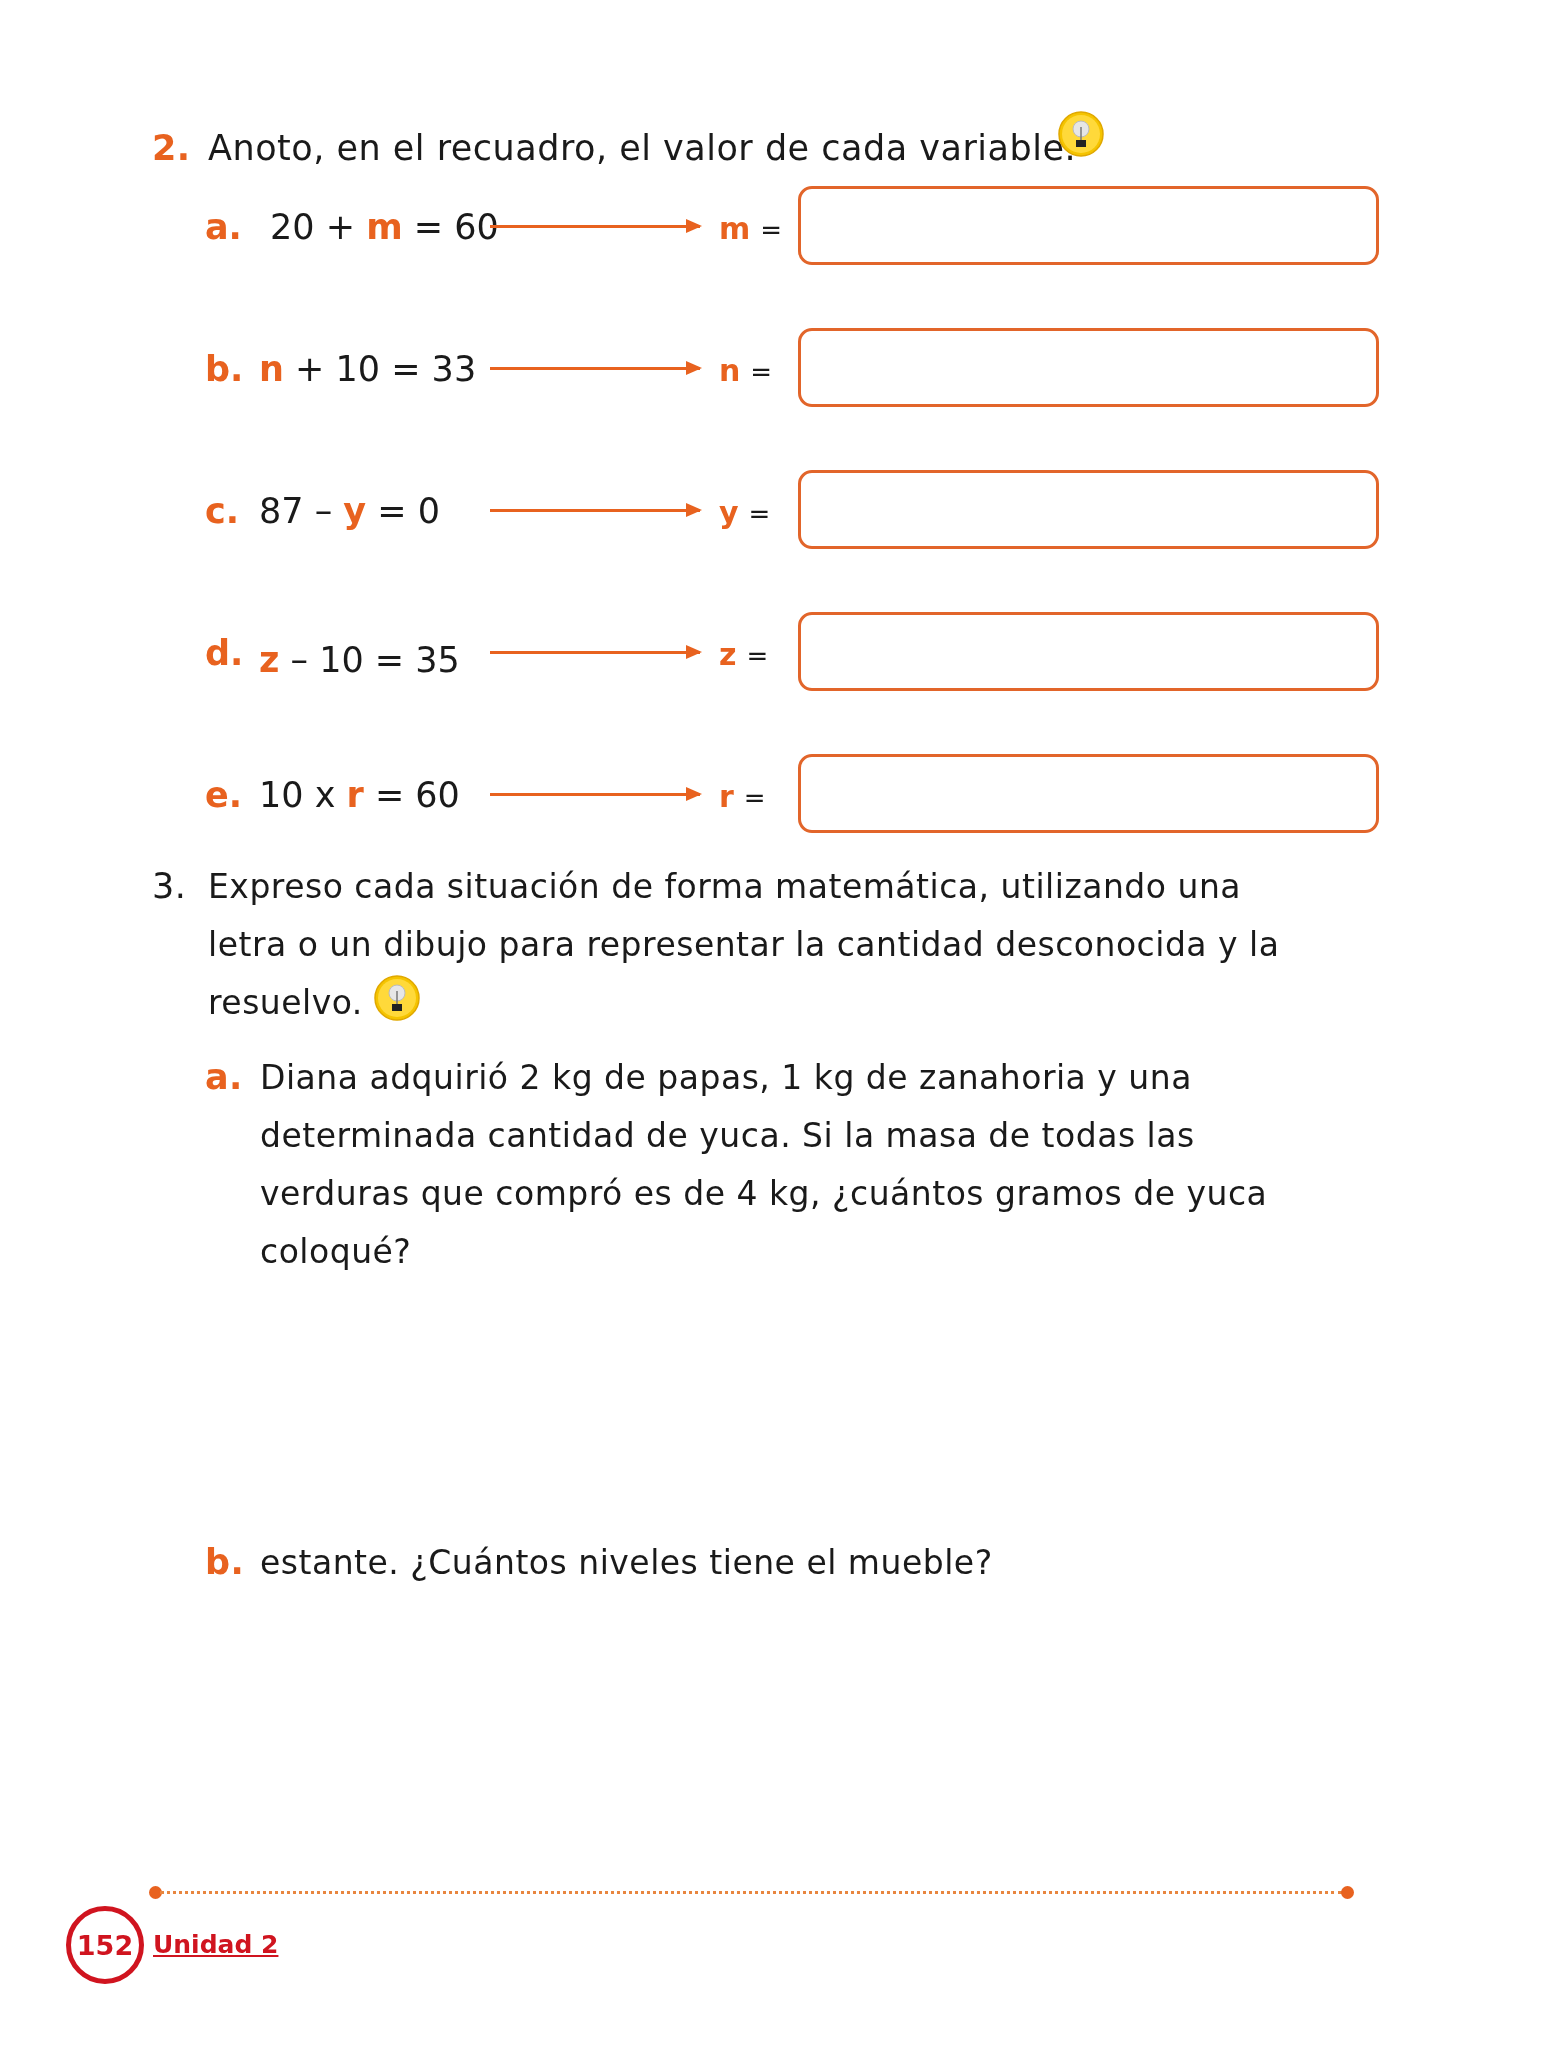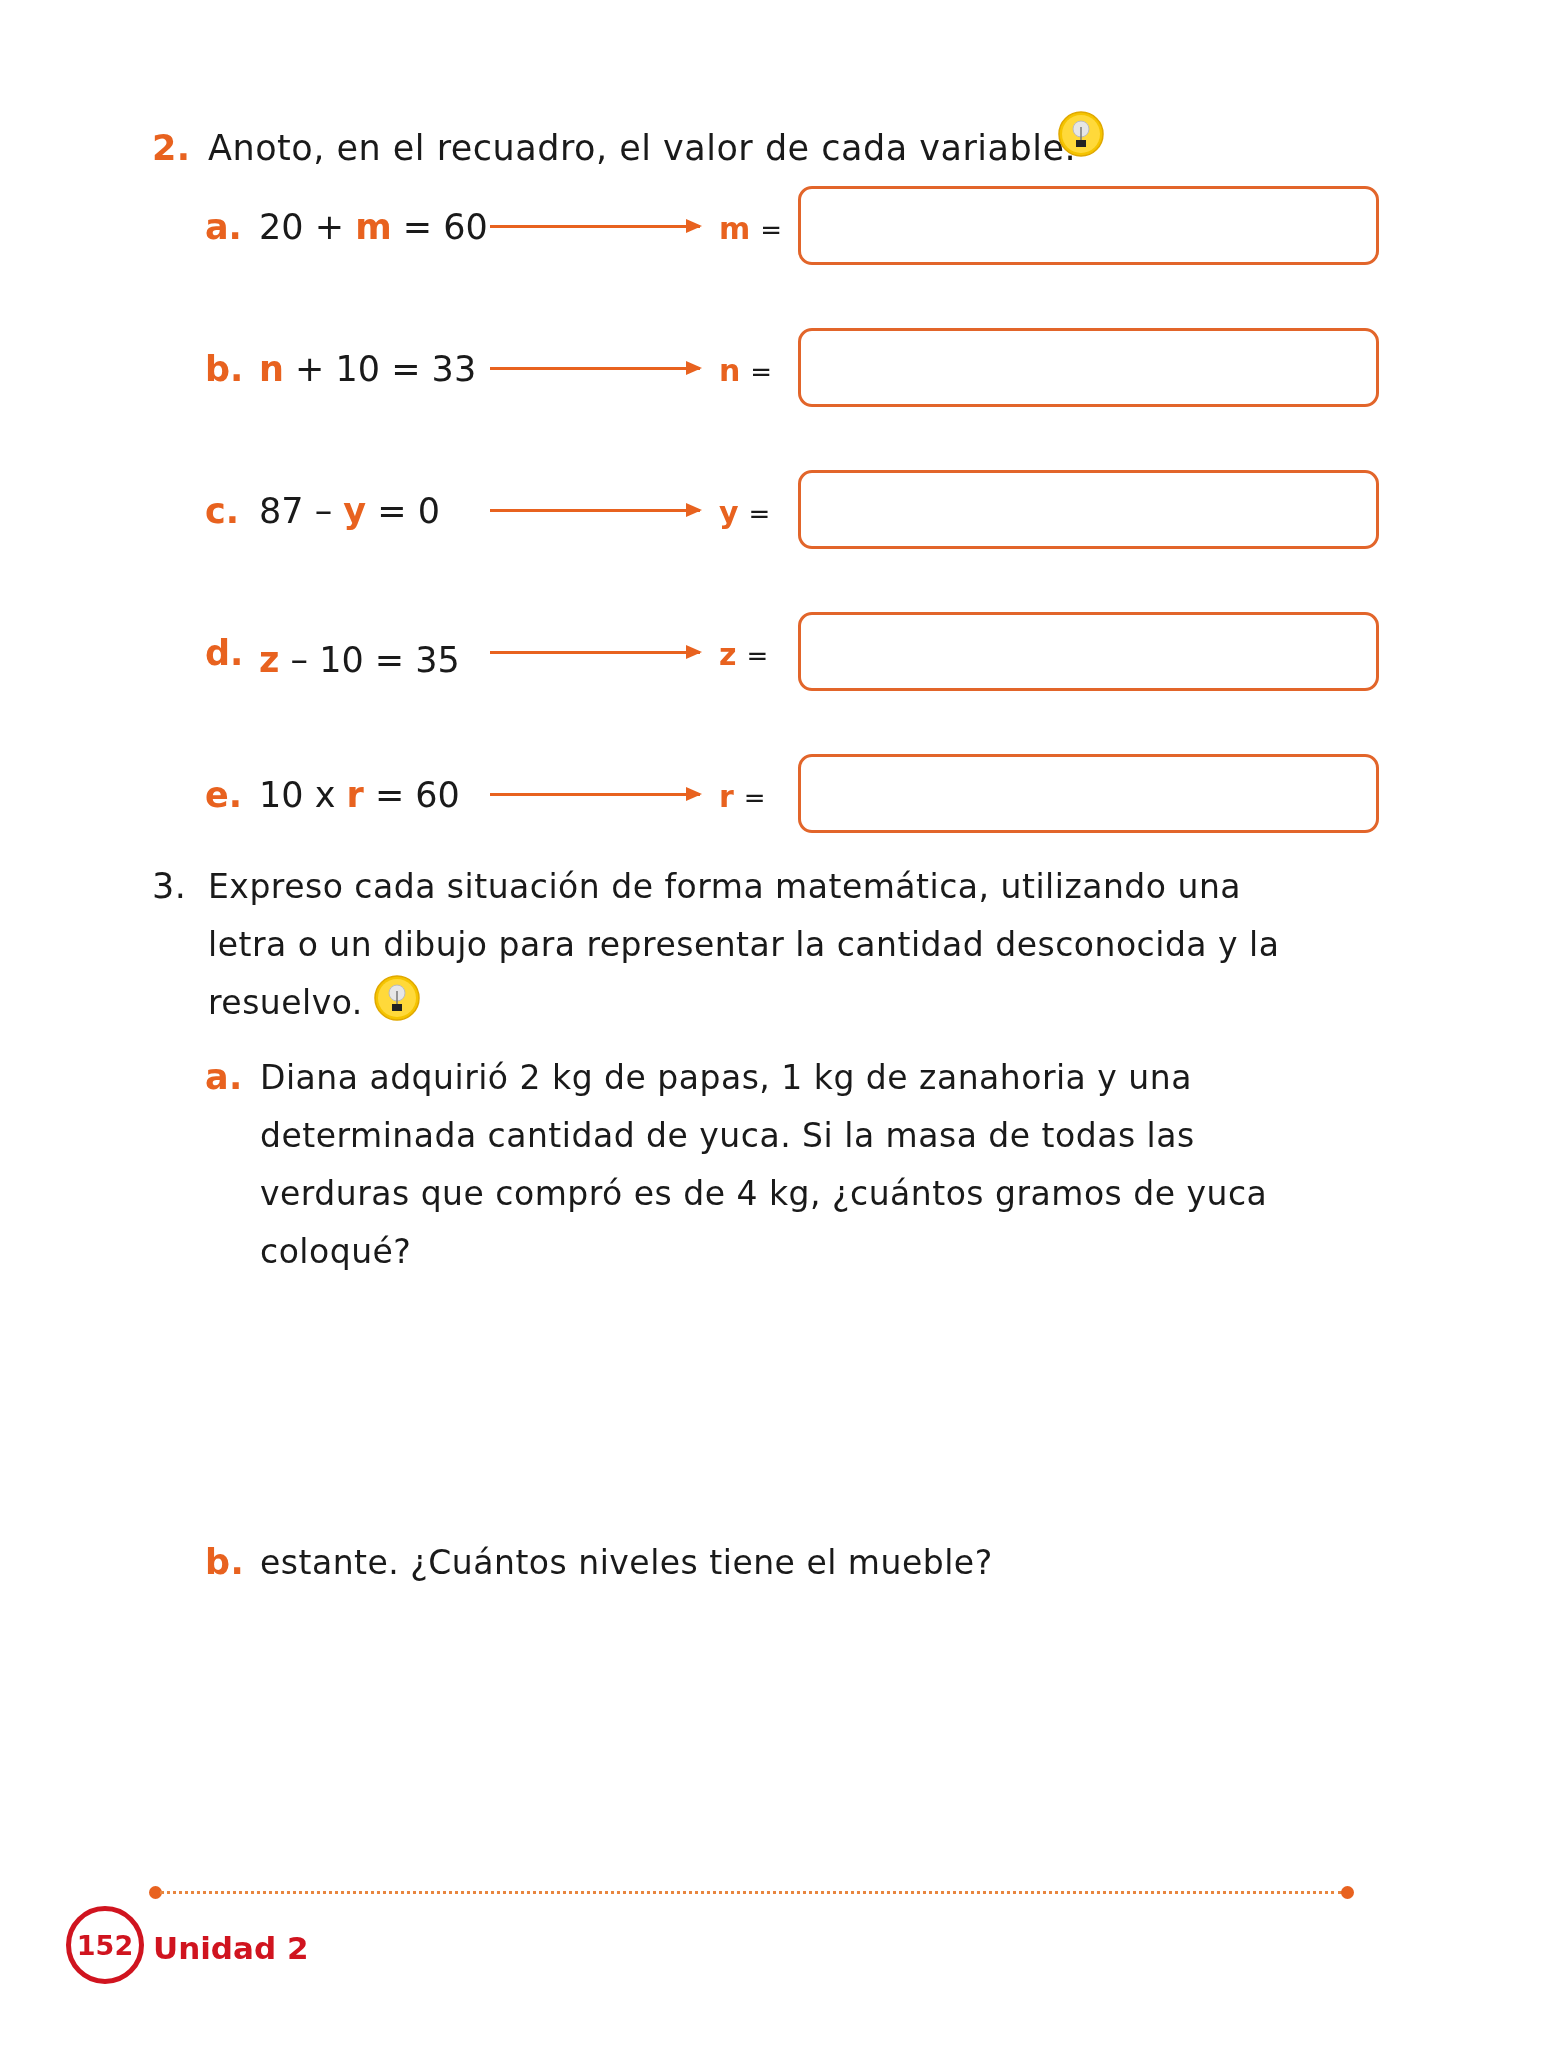--- a/index.html
+++ b/index.html
@@ -19,41 +19,41 @@
                 border: 3px solid #e2652a; border-radius: 14px; background: #fff; box-sizing: content-box; }
   .var-eq { font-size: 30px; line-height: 1; white-space: nowrap; }
   .para { font-size: 33px; line-height: 58px; letter-spacing: 0.5px; }
   .bulb { position: absolute; width: 46px; height: 46px; }
   .footer-line { position: absolute; left: 160px; top: 1891px; width: 1182px;
                  border-top: 3px dotted #e8863f; }
   .footer-dot { position: absolute; width: 13px; height: 13px; border-radius: 50%; background: #e8621f; }
   .page-circle { position: absolute; left: 66px; top: 1906px; width: 68px; height: 68px;
                  border: 5px solid #d0141f; border-radius: 50%; display: flex; align-items: center; justify-content: center;
                  color: #d0141f; font-weight: bold; font-size: 27px; }
-  .unit-label { position: absolute; left: 153px; top: 1930px; color: #d0141f; font-weight: bold; font-size: 31px; }
+  .unit-label { position: absolute; left: 153px; top: 1930px; color: #d0141f; font-weight: bold; font-size: 25px; text-decoration: underline; }
 </style>
 </head>
 <body>
 
 <div class="abs txt" style="left:152px; top:131px;">
   <span class="num">2.</span>
 </div>
 <div class="abs txt" style="left:208px; top:131px;">Anoto, en el recuadro, el valor de cada variable.</div>
 <svg class="bulb" style="left:1058px; top:111px;" viewBox="0 0 46 46">
   <circle cx="23" cy="23" r="22" fill="#f5c400" stroke="#e0a800" stroke-width="1.5"></circle>
   <circle cx="23" cy="23" r="19" fill="#ffd93a"></circle>
   <circle cx="23" cy="18" r="8" fill="#e6e6e6" stroke="#bbb" stroke-width="1"></circle>
   <line x1="23" y1="16" x2="23" y2="29" stroke="#777" stroke-width="1.5"></line>
   <rect x="18" y="29" width="10" height="7" fill="#222"></rect>
 </svg>
 
 <div id="rows2">
     <div>
       <div class="abs row-label num" style="left: 205px; top: 210px;">a.</div>
-      <div class="abs eq" style="left: 259px; top: 210px;"><span style="white-space: pre;">20 + </span><span class="orange">m</span><span style="white-space: pre;"> = 60</span></div>
+      <div class="abs eq" style="left: 259px; top: 210px;"><span style="white-space: pre; margin-left: 11px;">20 + </span><span class="orange">m</span><span style="white-space: pre;"> = 60</span></div>
       <div class="arrow" style="left: 490px; top: 225px; width: 210px;"></div>
       <div class="abs var-eq" style="left: 719px; top: 214px;"><span class="orange">m</span><span style="margin-left: 10px; font-size: 26px;">=</span></div>
       <div class="answer-box" style="left: 798px; top: 186px;"></div>
     </div>
     <div>
       <div class="abs row-label num" style="left: 205px; top: 352px;">b.</div>
       <div class="abs eq" style="left: 259px; top: 352px;"><span style="white-space: pre;"></span><span class="orange">n</span><span style="white-space: pre;"> + 10 = 33</span></div>
       <div class="arrow" style="left: 490px; top: 367px; width: 210px;"></div>
       <div class="abs var-eq" style="left: 719px; top: 356px;"><span class="orange">n</span><span style="margin-left: 10px; font-size: 26px;">=</span></div>
       <div class="answer-box" style="left: 798px; top: 328px;"></div>

